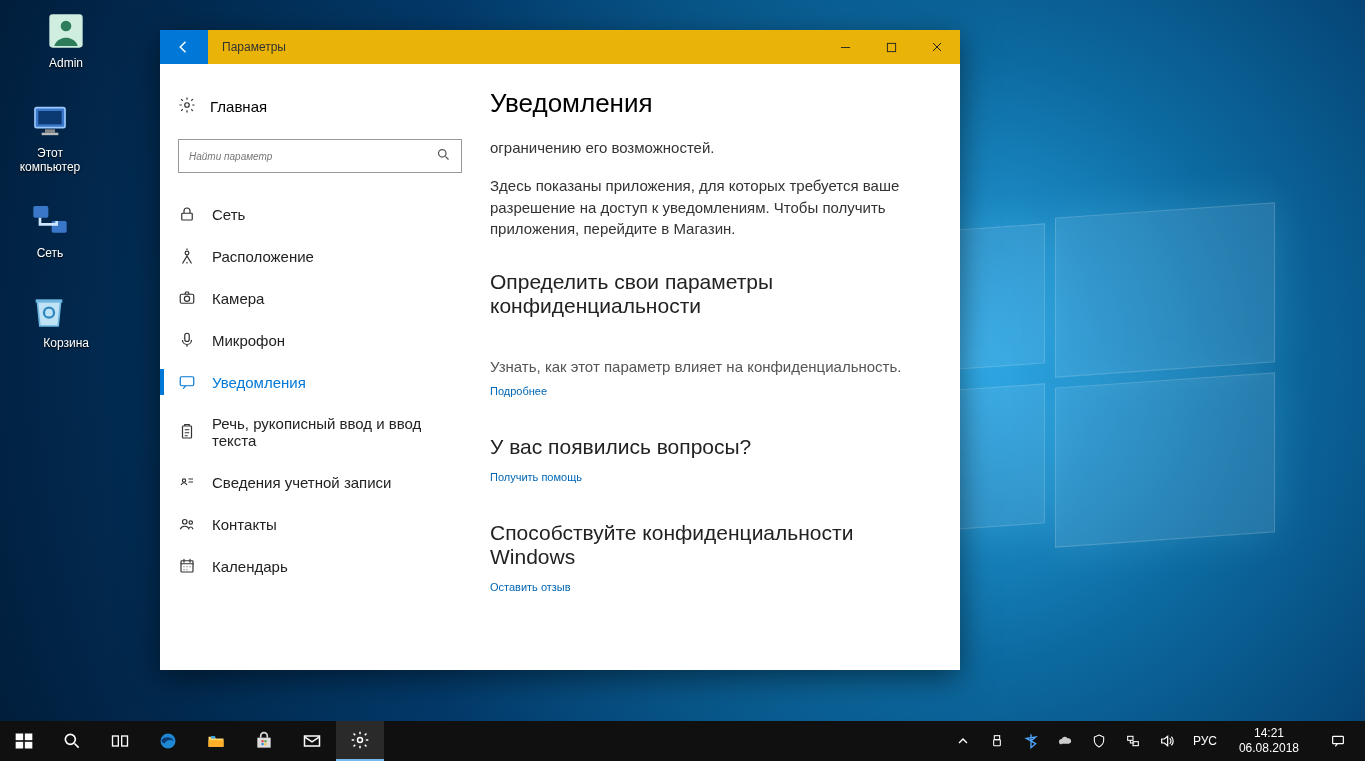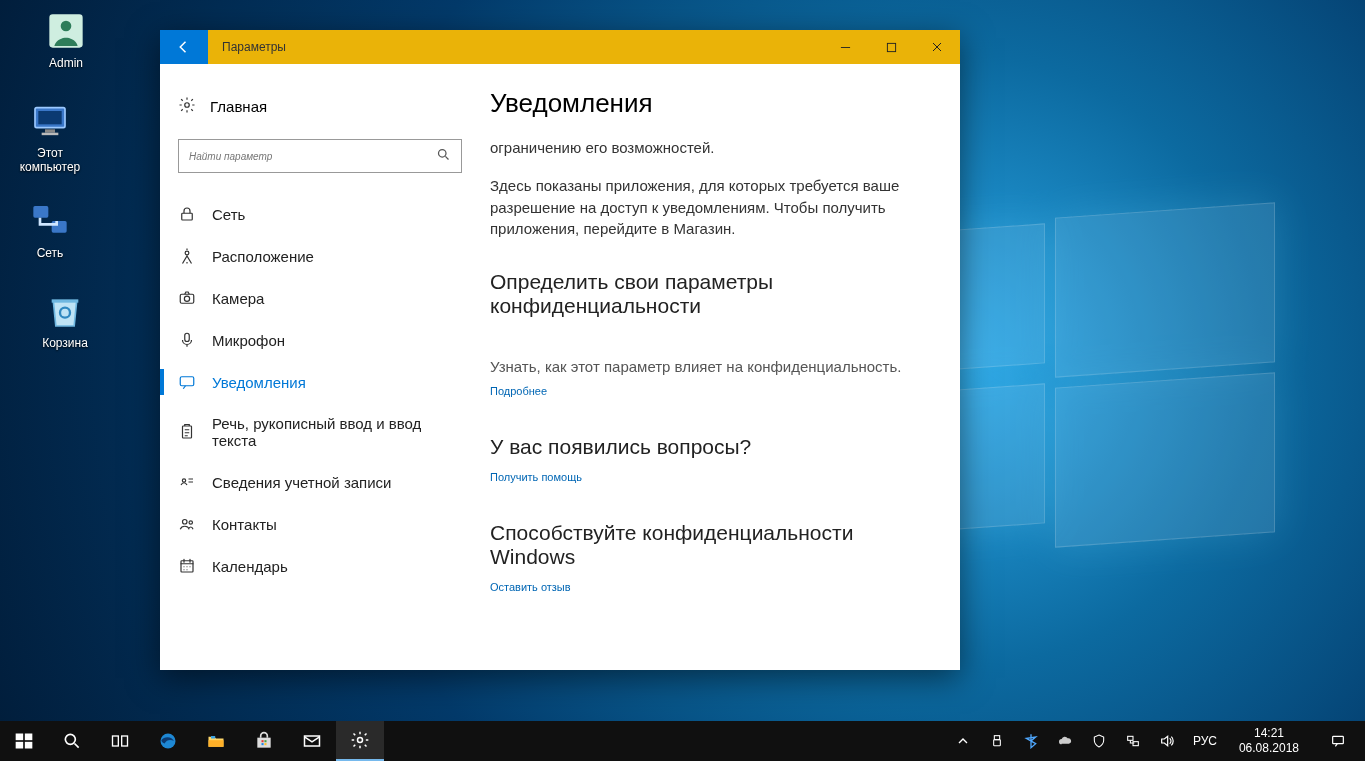--- a/index.html
+++ b/index.html
@@ -102,21 +102,21 @@
     <div class="ic">
       <svg viewBox="0 0 24 24">
           <rect x="2" y="3" width="9" height="7" rx="1" fill="#3a77c8"></rect>
           <rect x="13" y="12" width="9" height="7" rx="1" fill="#3a77c8"></rect>
           <path d="M6 10v4h10v-2" stroke="#cfe6ff" stroke-width="1.6" fill="none"></path>
         </svg>
     </div>
     <div>Сеть</div>
   </div>
 
-  <div class="dicon" style="left:25px; top:290px;">
+  <div class="dicon" style="left:9px; top:290px;text-align:right;">
     <div class="ic">
       <svg viewBox="0 0 24 24">
           <path d="M5 6h14l-1.5 15H6.5z" fill="#bfe3f5" stroke="#6fb7e0"></path>
           <path d="M4 6h16" stroke="#6fb7e0" stroke-width="2"></path>
           <circle cx="12" cy="13" r="3" fill="none" stroke="#3088c0" stroke-width="1.4"></circle>
         </svg>
     </div>
     <div>Корзина</div>
   </div>
 

